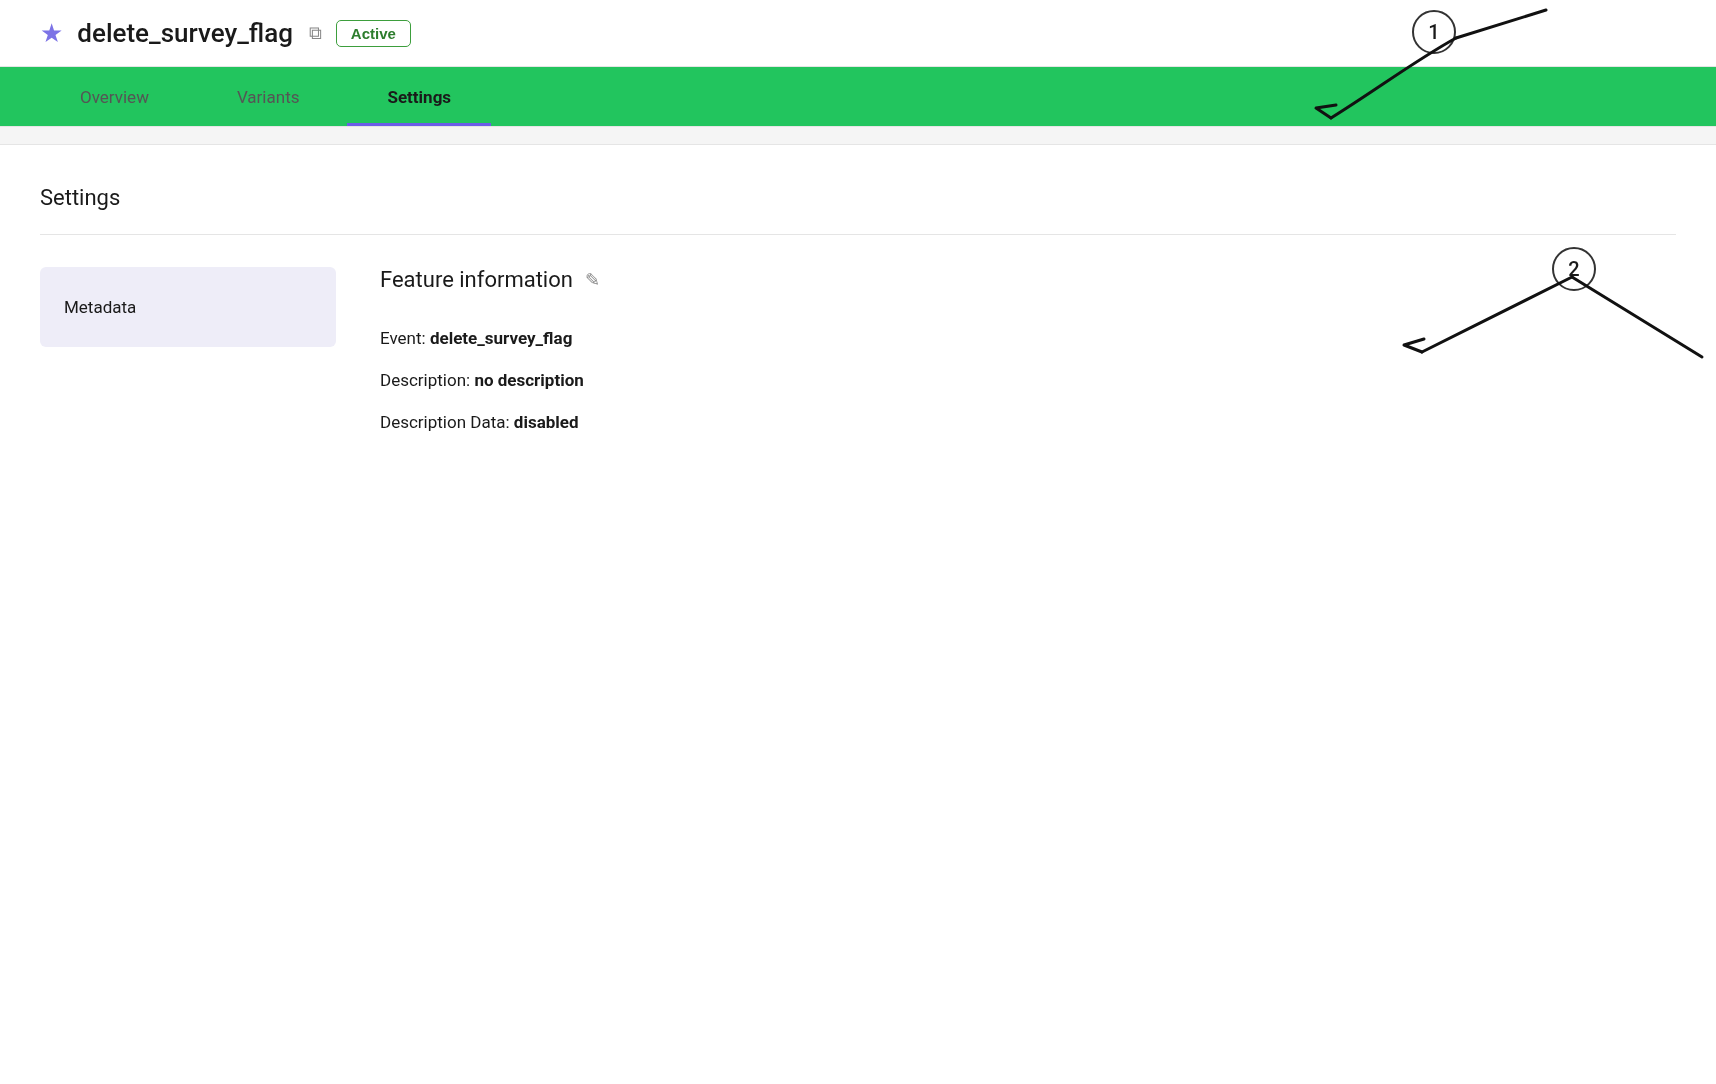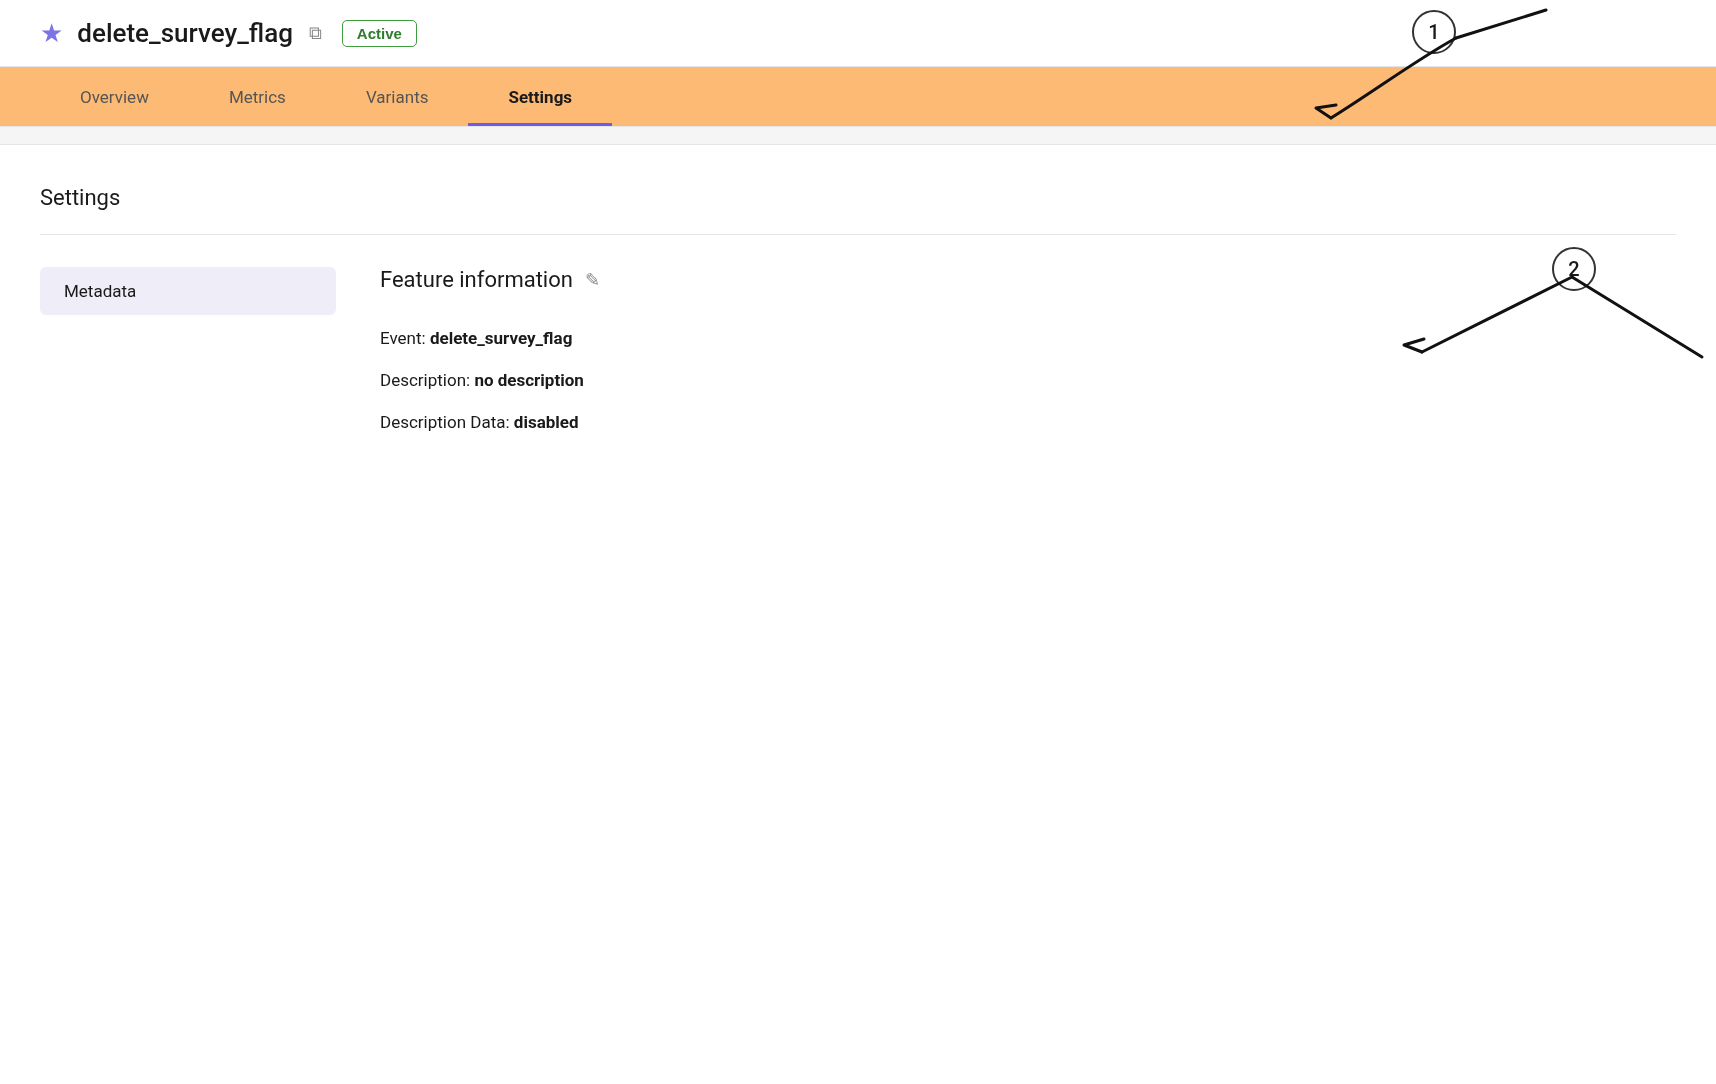--- a/index.html
+++ b/index.html
@@ -38,21 +38,20 @@
     }
     .active-badge {
       border: 1.5px solid #3d9e3d;
       color: #2d7d2d;
       background: #fff;
       border-radius: 5px;
       padding: 4px 14px;
       font-size: 15px;
       font-weight: 600;
       cursor: pointer;
-      margin-left: 6px;
     }
 
     
     .annotation-circle {
       position: absolute;
       width: 44px;
       height: 44px;
       border-radius: 50%;
       border: 2px solid #333;
       background: #fff;
@@ -64,22 +63,22 @@
       color: #1a1a1a;
       z-index: 10;
     }
 
     
     .tabs {
       display: flex;
       align-items: flex-end;
       padding: 0 40px;
       border-bottom: 1px solid #e5e5e5;
-      gap: 0;
-      background: #fdba74;
+      gap: 8px;
+      background: #22c55e;
     }
     .tab {
       padding: 20px 40px 16px;
       font-size: 17px;
       color: #555;
       cursor: pointer;
       border-bottom: 3px solid transparent;
       white-space: nowrap;
       user-select: none;
     }
@@ -119,21 +118,21 @@
       min-height: 400px;
     }
     .settings-sidebar {
       width: 320px;
       min-width: 220px;
       padding-right: 0;
     }
     .sidebar-item-metadata {
       background: #eeedf8;
       border-radius: 6px;
-      padding: 14px 24px;
+      padding: 30px 24px;
       font-size: 17px;
       color: #1a1a1a;
       cursor: pointer;
       margin-right: 24px;
     }
     .settings-main {
       flex: 1;
       padding-left: 20px;
       position: relative;
     }
@@ -194,21 +193,20 @@
       <path d="M 220 38 C 180 60, 140 90, 95 118" stroke="#111" stroke-width="3" fill="none" stroke-linecap="round"></path>
 
       <path d="M 95 118 L 80 108 L 100 105" stroke="#111" stroke-width="3" fill="none" stroke-linecap="round" stroke-linejoin="round"></path>
 
       <path d="M 220 38 L 310 10" stroke="#111" stroke-width="3" fill="none" stroke-linecap="round"></path>
     </svg>
   </div>
 
   <nav class="tabs">
     <div class="tab">Overview</div>
-    <div class="tab">Metrics</div>
     <div class="tab">Variants</div>
     <div class="tab active">Settings</div>
   </nav>
 
   <div class="subheader-bar"></div>
 
   <div class="page-content">
     <h2 class="page-section-title">Settings</h2>
     <hr class="divider">
 

